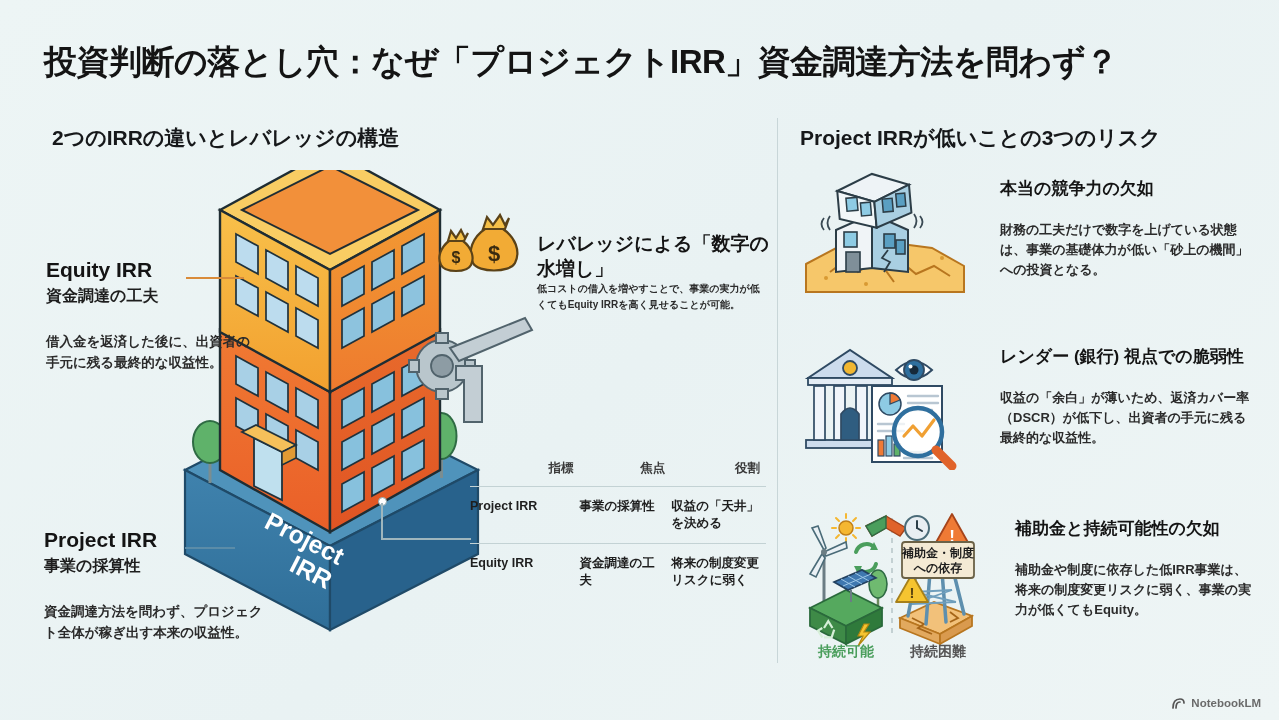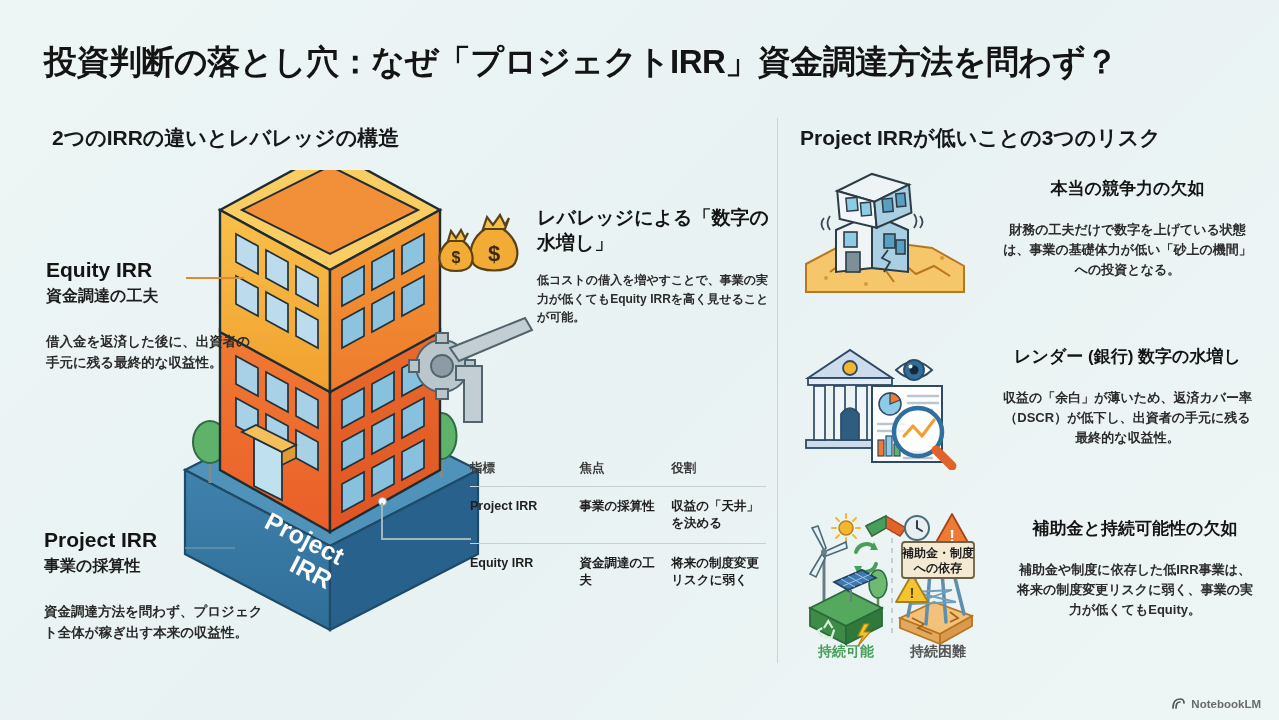--- a/index.html
+++ b/index.html
@@ -34,59 +34,59 @@
   .anno .body{font-size:13.5px;color:#2b2b2b;line-height:1.52;margin-top:27px;font-weight:bold;}
   #anno-equity{left:46px;top:258px;width:210px;}
   #anno-project{left:44px;top:528px;width:220px;}
 
   .leader{position:absolute;background:#d98b3a;height:2px;}
   #leader-equity{left:186px;top:277px;width:58px;}
   #leader-project{left:185px;top:547px;width:50px;background:#5b8ca8;}
 
   
   #lev{position:absolute;left:537px;top:205px;width:232px;}
-  #lev .h{font-size:19px;font-weight:bold;line-height:1.32;color:#141414;}
-  #lev .body{font-size:12px;font-weight:bold;color:#2b2b2b;line-height:1.55;margin-top:16px;}
+  #lev .h{font-size:19px;font-weight:bold;line-height:1.32;color:#141414;margin-top:26px;}
+  #lev .body{font-size:10px;font-weight:bold;color:#2b2b2b;line-height:1.55;margin-top:0;}
 
   
   #cmp{position:absolute;left:470px;top:460px;width:296px;}
   #cmp table{border-collapse:collapse;width:100%;}
   #cmp th{
-    font-size:12.5px;font-weight:bold;color:#3a3a3a;text-align:left;
+    font-size:12.5px;font-weight:bold;color:#3a3a3a;text-align:right;
     padding:0 6px 9px 0;vertical-align:top;
   }
   #cmp td{
     font-size:12.5px;font-weight:bold;color:#1e1e1e;
     padding:11px 6px 11px 0;vertical-align:top;line-height:1.35;
   }
   #cmp tbody tr{border-top:1px solid #c3d2d4;}
   #cmp thead tr{border-bottom:1px solid #c3d2d4;}
   #cmp col.c1{width:37%;}
   #cmp col.c2{width:31%;}
   #cmp col.c3{width:32%;}
 
   
   .conn{position:absolute;background:#9fb6bd;}
   #conn-dot{position:absolute;left:378px;top:497px;width:7px;height:7px;border-radius:50%;background:#fff;border:1px solid #8aa6ae;}
   #conn-v{left:381px;top:503px;width:1.5px;height:36px;}
   #conn-h{left:381px;top:538px;width:90px;height:1.5px;}
 
   
-  .risk{position:absolute;left:800px;width:455px;display:flex;gap:30px;text-align:center;}
+  .risk{position:absolute;left:800px;width:455px;display:flex;gap:30px;}
   .risk .art{flex:0 0 170px;height:130px;position:relative;}
   .risk .txt{flex:1;padding-top:6px;}
   .risk .rh{font-size:17px;font-weight:bold;color:#141414;line-height:1.28;}
   .risk .rb{font-size:13px;font-weight:bold;color:#2b2b2b;line-height:1.55;margin-top:20px;}
   #risk1{top:172px;}
   #risk2{top:340px;}
   #risk3{top:512px;}
   #risk3 .art{flex:0 0 185px;height:150px;}
 
   
-  #wm{position:absolute;right:18px;bottom:10px;display:flex;align-items:center;gap:5px;
+  #wm{position:absolute;right:18px;bottom:10px;display:flex;gap:5px;
       font-size:11.5px;color:#6a6a6a;font-weight:bold;}
   svg{display:block;}
 </style>
 </head>
 <body>
 
 <div class="stage">
 
   <div class="title">投資判断の落とし穴：なぜ「プロジェクトIRR」資金調達方法を問わず？</div>
 
@@ -353,21 +353,21 @@
           <rect x="86" y="96" width="6" height="20" fill="#8ecbe4"></rect>
           <rect x="94" y="104" width="6" height="12" fill="#5fb26a"></rect>
         </g>
 
         <circle cx="118" cy="92" r="24" fill="#ffffff" fill-opacity="0.75" stroke="#2f6f9e" stroke-width="4.5"></circle>
         <path d="M104,96 L113,86 L122,96 L134,80" fill="none" stroke="#f0a033" stroke-width="3.2" stroke-linecap="round" stroke-linejoin="round"></path>
         <line x1="136" y1="110" x2="152" y2="126" stroke="#e0632a" stroke-width="9" stroke-linecap="round"></line>
       </svg>
     </div>
     <div class="txt">
-      <div class="rh">レンダー (銀行) 数字の水増し</div>
+      <div class="rh">レンダー (銀行) 視点での脆弱性</div>
       <div class="rb">収益の「余白」が薄いため、返済カバー率（DSCR）が低下し、出資者の手元に残る最終的な収益性。</div>
     </div>
   </div>
 
   <div class="risk" id="risk3">
     <div class="art">
       <svg width="185" height="150" viewBox="0 0 185 150">
 
         <line x1="92" y1="6" x2="92" y2="124" stroke="#b9c7ca" stroke-width="1.6" stroke-dasharray="5 5"></line>
 

